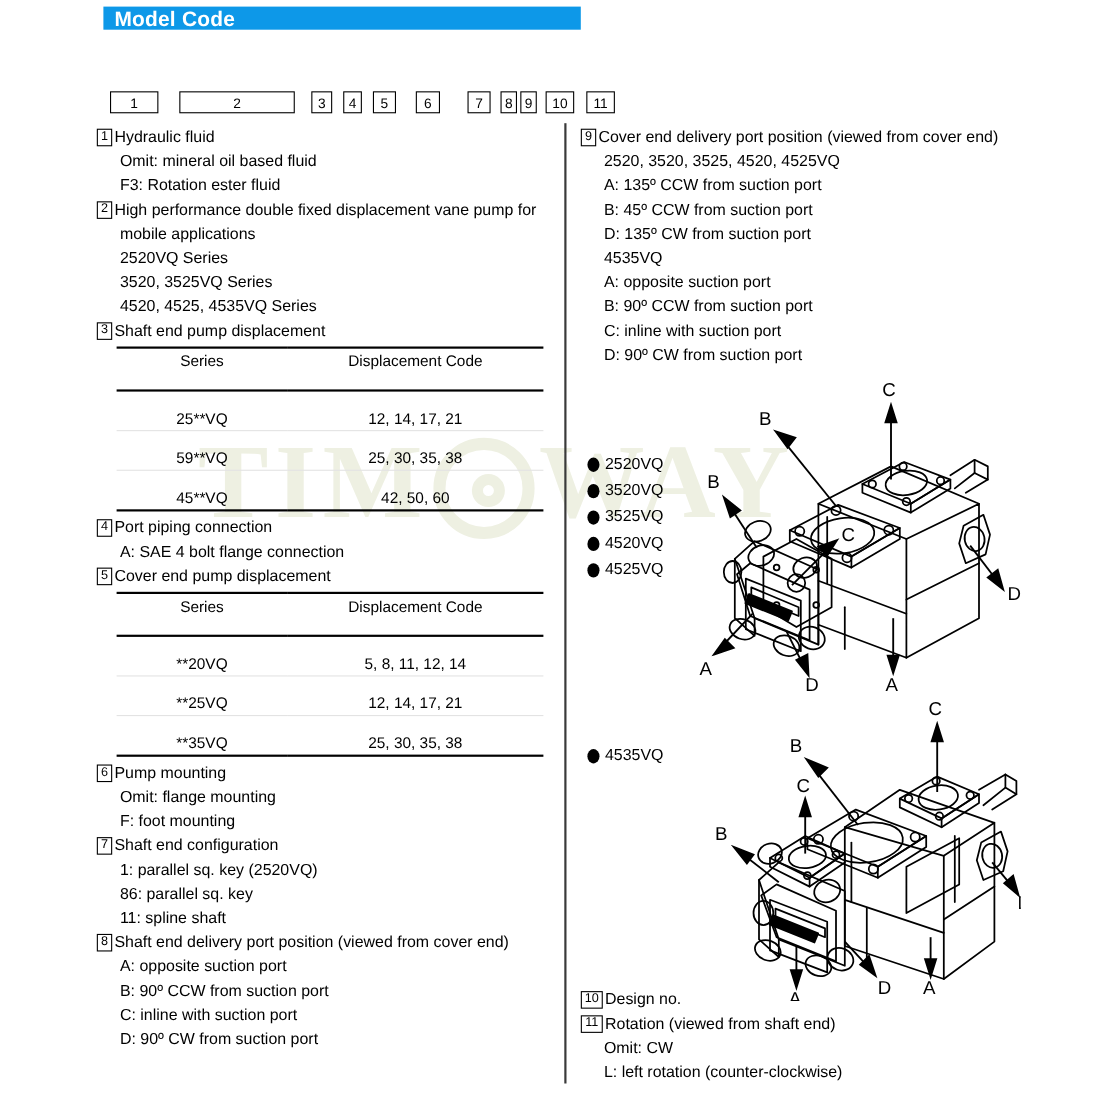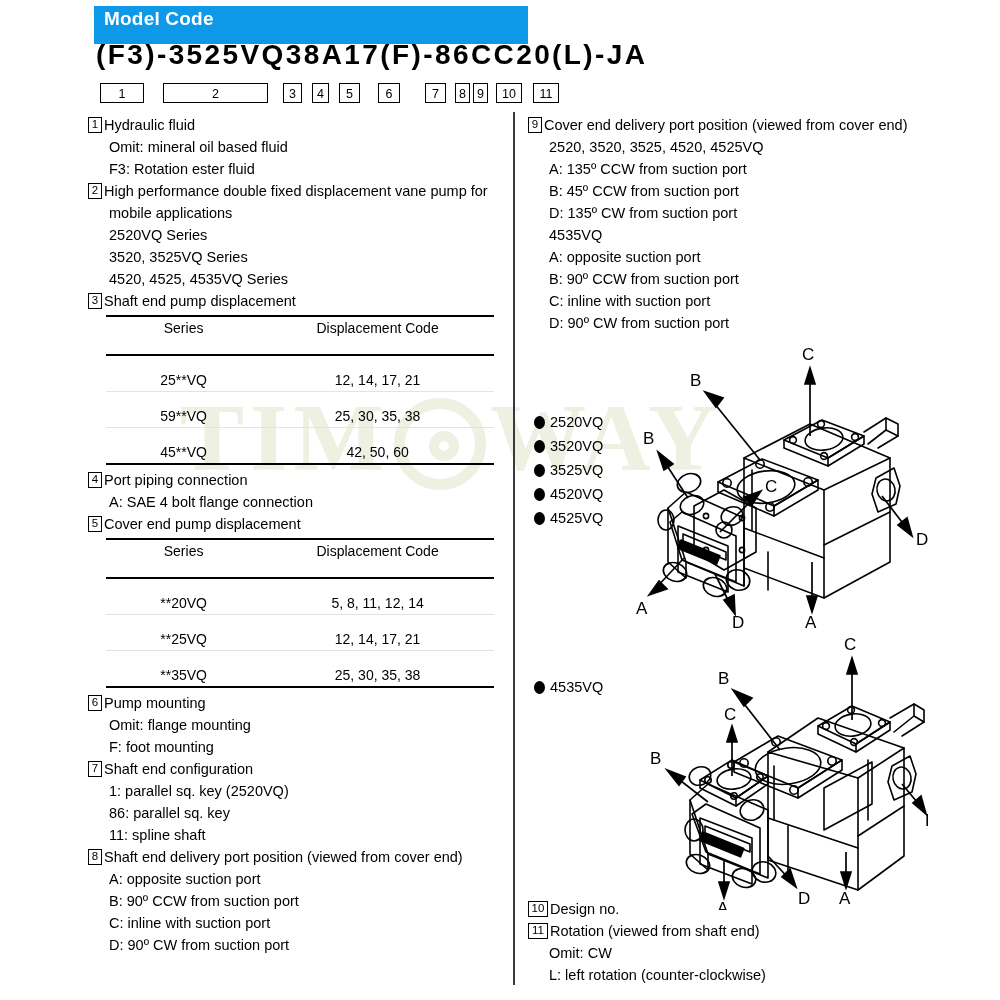--- a/index.html
+++ b/index.html
@@ -31,21 +31,21 @@
     position:relative;top:20px;margin:0 4px;
   }
   .wm-at::after{
     content:"";position:absolute;left:24px;top:22px;
     width:30px;height:30px;border-radius:50%;
     border:10px solid #eef0e2;box-sizing:border-box;
   }
 
   
   .header-bar{
-    position:absolute;left:94px;top:6px;width:434px;height:38px;
+    position:absolute;left:94px;top:6px;width:434px;height:21px;
     background:#0d98e8;
     z-index:3;
   }
   .header-bar .title{
     position:absolute;left:10px;top:2px;
     font-size:19px;font-weight:700;color:#ffffff;
     letter-spacing:.2px;
   }
 
   
@@ -138,21 +138,20 @@
 <div id="page">
 
   <div class="watermark">
     <span>TIM</span><span class="wm-at"></span><span>WAY</span>
   </div>
 
   <div class="header-bar">
     <span class="title">Model Code</span>
   </div>
 
-  <div class="model-code">(F3)-3525VQ38A17(F)-86CC20(L)-JA</div>
 
   <div class="idx-row" id="idx-row">
       <div class="idx-box" style="left: 100px; width: 44px;">1</div>
       <div class="idx-box" style="left: 163px; width: 105px;">2</div>
       <div class="idx-box" style="left: 283px; width: 19px;">3</div>
       <div class="idx-box" style="left: 312px; width: 17px;">4</div>
       <div class="idx-box" style="left: 339px; width: 21px;">5</div>
       <div class="idx-box" style="left: 378px; width: 22px;">6</div>
       <div class="idx-box" style="left: 425px; width: 21px;">7</div>
       <div class="idx-box" style="left: 455px; width: 15px;">8</div>

